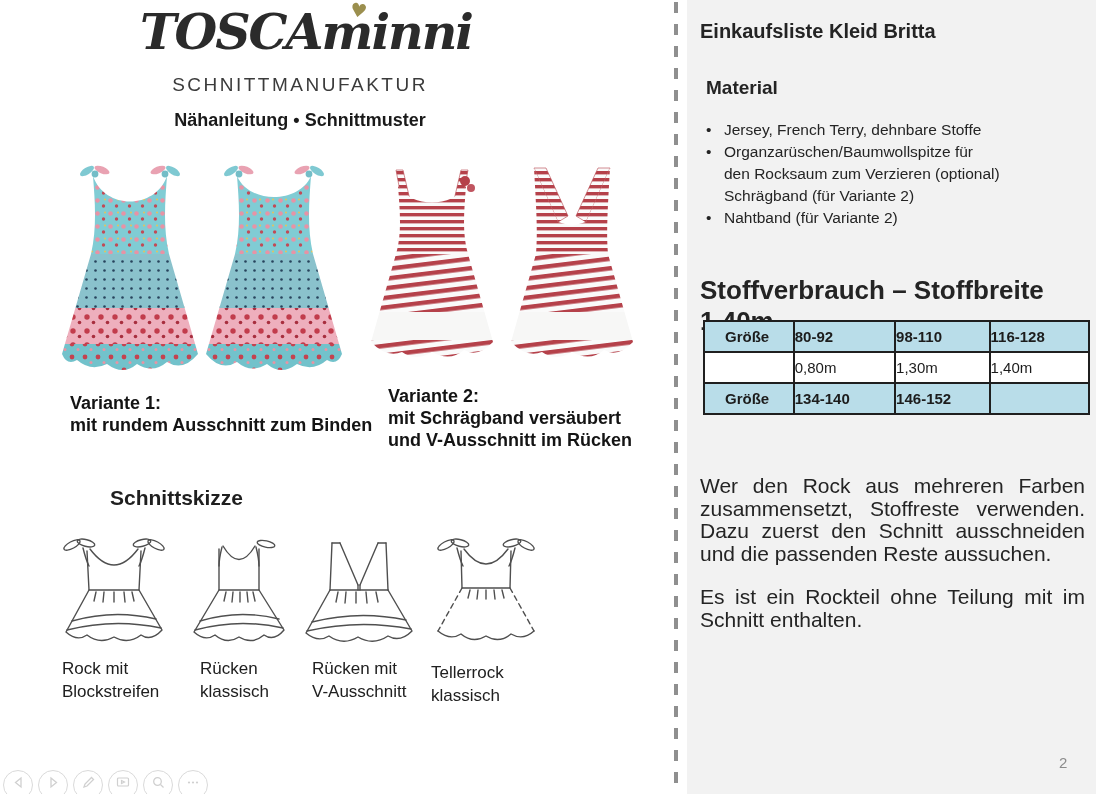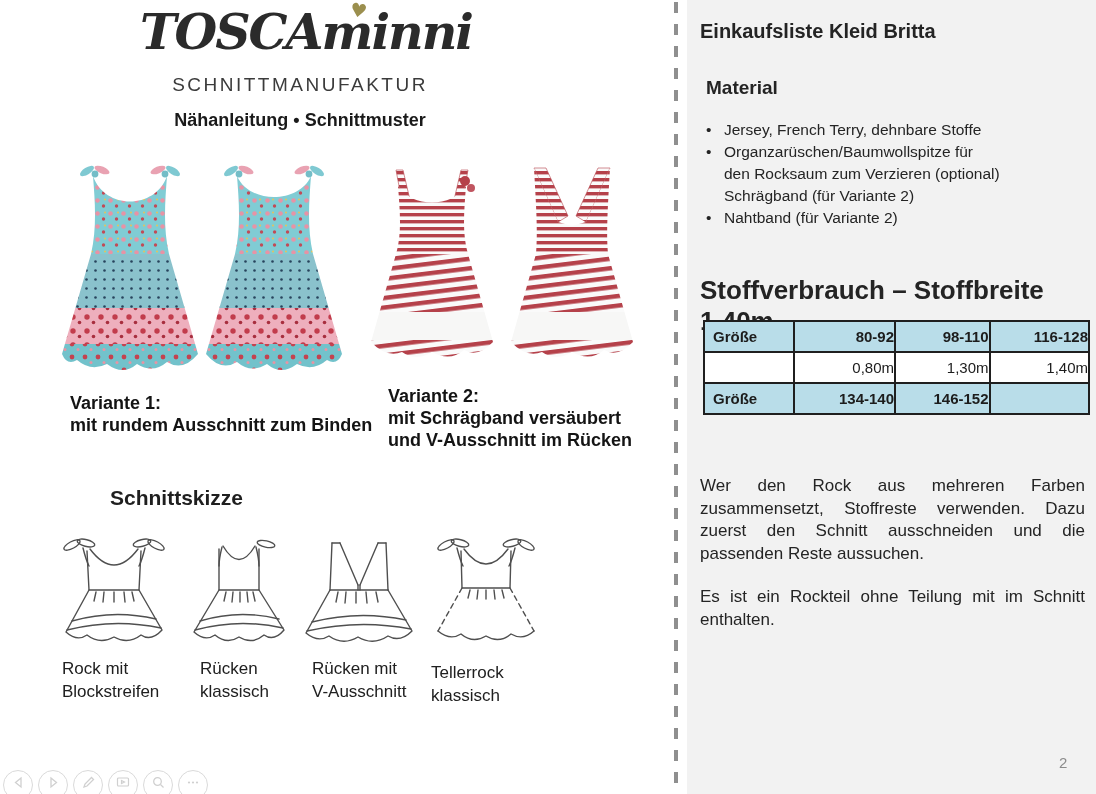--- a/index.html
+++ b/index.html
@@ -42,25 +42,25 @@
   
   .panel { position:absolute; left:687px; top:0; width:409px; height:794px; background:#f2f2f2; }
   .panel-title { position:absolute; left:13px; top:20px; font-size:20px; font-weight:bold; color:#242424; }
   .material-heading { position:absolute; left:19px; top:77px; font-size:19px; font-weight:bold; color:#242424; }
   .material-list { position:absolute; left:16px; top:119px; width:380px; list-style:none; }
   .material-list li { display:flex; font-size:15.5px; line-height:22px; color:#242424; }
   .material-list .bullet { width:21px; flex:none; padding-left:3px; }
   .fabric-heading { position:absolute; left:13px; top:275px; font-size:26px; font-weight:bold; color:#242424; }
   .fabric-table { position:absolute; left:16px; top:320px; width:387px; border-collapse:collapse;
                   font-size:15px; color:#1c1c1c; background:#fff; }
-  .fabric-table td { border:2px solid #1f1f1f; height:31px; text-align:right; }
-  .fabric-table td.c0 { width:90px; text-align:left; padding-left:8px; }
+  .fabric-table td { border:2px solid #1f1f1f; height:31px; text-align:left; }
+  .fabric-table td.c0 { width:90px; text-align:left; padding-left:20px; }
   .fabric-table td.c1 { width:102px; } .fabric-table td.c2 { width:95px; } .fabric-table td.c3 { width:100px; }
   .fabric-table tr.hdr td { background:#b9dde9; font-weight:bold; }
-  .note { position:absolute; left:13px; width:385px; text-align:justify; font-size:17px;
+  .note { position:absolute; left:13px; width:385px; text-align:justify; font-size:21px;
           line-height:22.5px; color:#242424; }
   #note-1 { top:475px; } #note-2 { top:586px; }
   .page-num { position:absolute; left:372px; top:754px; font-size:15px; color:#8c8c8c; }
 
   
   .toolbar { position:absolute; left:3px; top:770px; display:flex; gap:5px; }
   .tool-btn { width:30px; height:30px; border:1.5px solid #dadada; border-radius:50%;
               display:flex; align-items:flex-start; justify-content:center; padding-top:5px;
               background:#fff; }
 </style>

